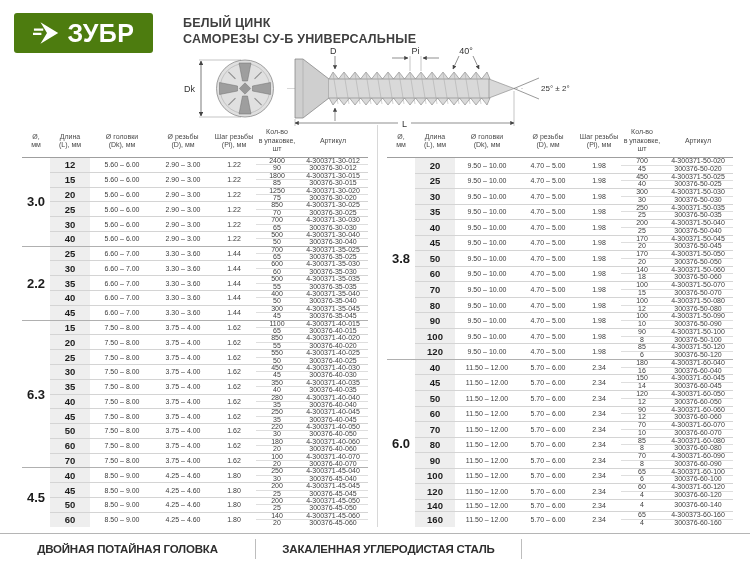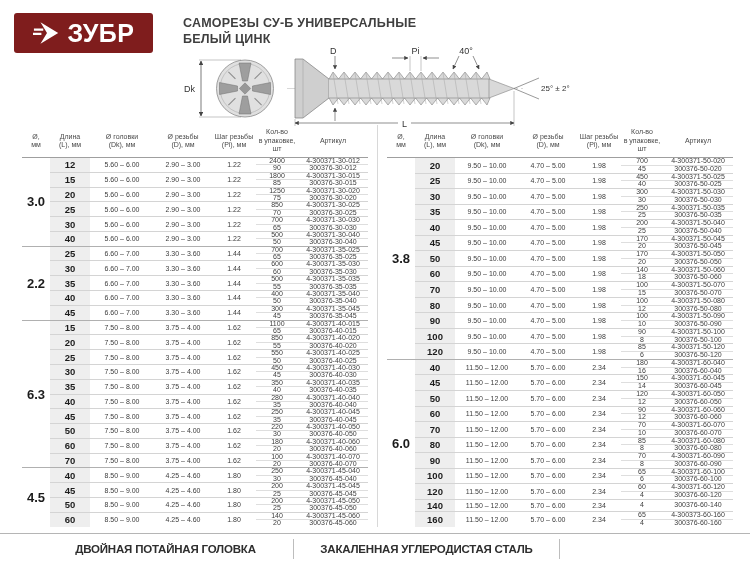--- a/index.html
+++ b/index.html
@@ -35,39 +35,39 @@
   .line.first{border-bottom:1px solid #dedede;}
   .t tbody tr.group-start td{border-top:1px solid #b0b0b0;}
   .t tbody tr:not(.group-start) td{border-top:1px solid #d4d4d4;}
   .t tbody tr:first-child td{border-top:none;}
 
   
   .footer{position:absolute;left:0;top:533px;width:750px;height:30px;
           border-top:1px solid #b5b5b5;display:flex;align-items:stretch;}
   .foot-item{display:flex;align-items:center;justify-content:center;
              font-size:11.5px;font-weight:bold;color:#2e2e2e;letter-spacing:-.2px;}
-  .fi-1{flex:0 0 255px;padding-left:38px;} .fi-2{flex:0 0 265px;} .fi-3{flex:1;}
+  .fi-1{flex:0 0 255px;} .fi-2{flex:0 0 265px;} .fi-3{flex:1;}
   .foot-sep{width:1px;background:#bdbdbd;margin:5px 0;}
 </style>
 </head>
 <body>
 
 <div class="page">
 
-  <div class="logo" style="background: #7f1d1d;">
+  <div class="logo" style="background: #4d7c0f;">
     <svg width="28" height="26" viewBox="0 0 30 26">
       <path d="M1,9.5 H11 M0,14 H9" stroke="#ffffff" stroke-width="2.4"></path>
       <path d="M8,1.5 L27,13 L8,24.5 L15,13 Z" fill="#ffffff"></path>
     </svg>
     <span class="brand">ЗУБР</span>
   </div>
 
   <div class="title">
+    <div>БЕЛЫЙ ЦИНК</div>
     <div>САМОРЕЗЫ СУ-Б УНИВЕРСАЛЬНЫЕ</div>
-    <div>БЕЛЫЙ ЦИНК</div>
   </div>
 
   <div class="drawing">
     <svg width="392" height="84" viewBox="0 0 392 84">
       <defs>
         <marker id="ar" viewBox="0 0 10 10" refX="9" refY="5" markerWidth="7" markerHeight="7" orient="auto-start-reverse">
           <path d="M0,0 L10,5 L0,10 Z" fill="#444"></path>
         </marker>
       </defs>
 

